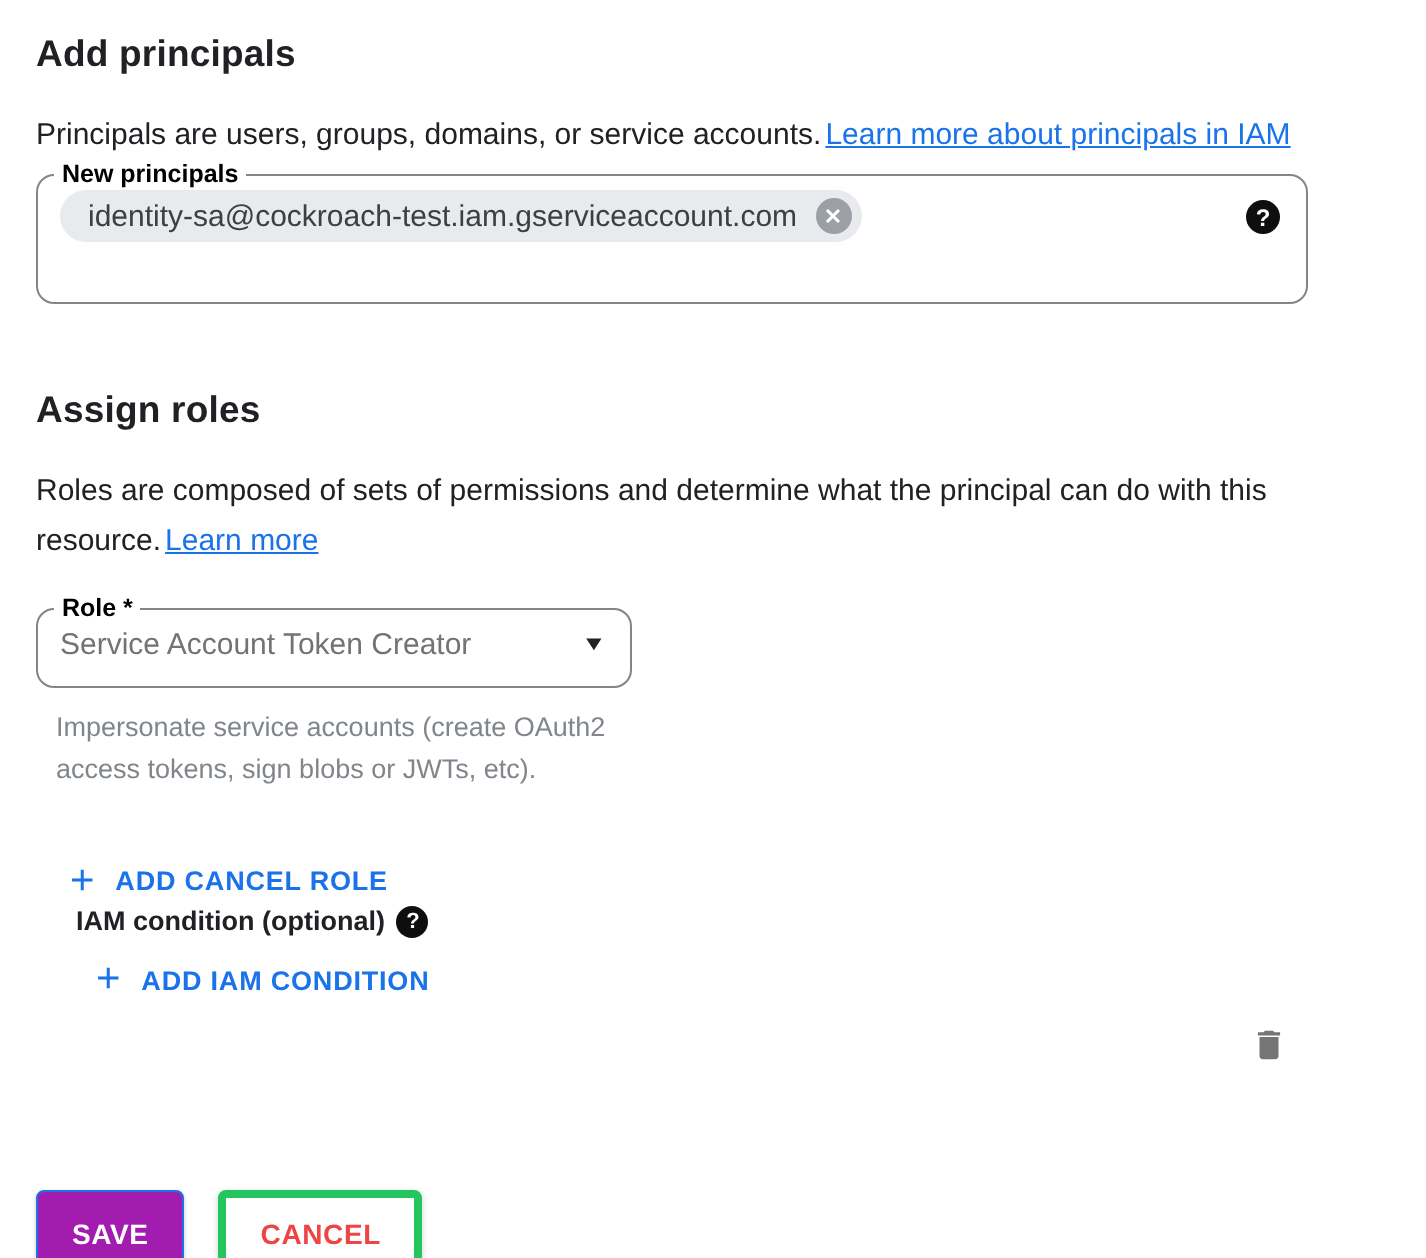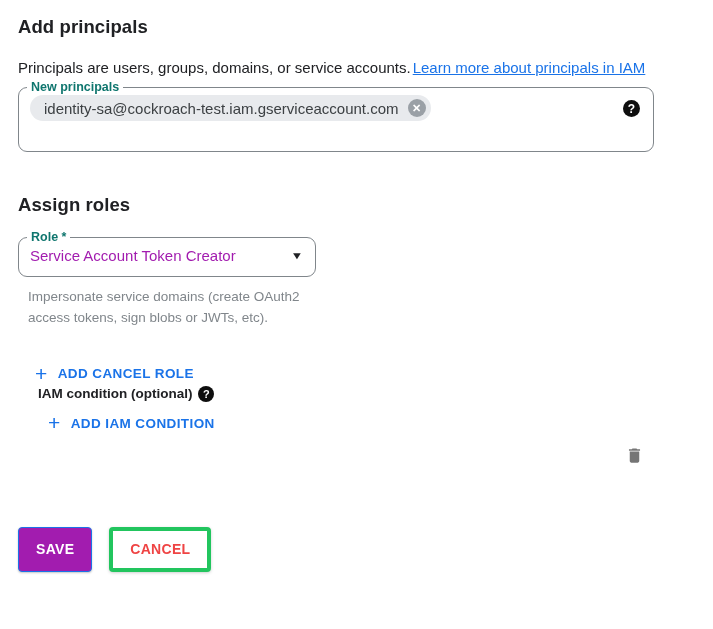--- a/index.html
+++ b/index.html
@@ -21,21 +21,21 @@
     margin: 17px 0 0 0; max-width: 648px; color: #202124;
   }
   .link { color: #1a73e8; text-decoration: underline; cursor: pointer; }
   .desc .link { margin-left: 2px; }
 
   fieldset.outlined {
     border: 1px solid #80868b; border-radius: 9px;
     margin: 0; padding: 0; min-inline-size: 0;
   }
   fieldset.outlined legend {
-    font-size: 12.5px; font-weight: 700; color: #0f766e;
+    font-size: 12.5px; font-weight: 700; color: #000000;
     padding: 0 4px; margin-left: 8px; line-height: 14px;
   }
 
   .principals-field { width: 636px; margin-top: 15px; box-sizing: border-box; }
   .principals-inner {
     display: flex; justify-content: space-between; align-items: flex-start;
     padding: 1px 13px 30px 11px;
   }
   .chip {
     display: inline-flex; align-items: center; gap: 9px;
@@ -59,21 +59,21 @@
 
   .assign-title { margin-top: 42px; }
 
   .role-row { display: flex; align-items: flex-start; margin-top: 14px; width: 636px; flex-direction: column; }
   .role-col { width: 318px; flex: none; }
   .role-field { width: 298px; box-sizing: border-box; cursor: pointer; }
   .select-row {
     display: flex; align-items: center; justify-content: space-between;
     padding: 3px 13px 12px 11px;
   }
-  .select-value { font-size: 15px; color: #a21caf; white-space: nowrap; }
+  .select-value { font-size: 15px; color: #737373; white-space: nowrap; }
   .arrow { font-size: 10px; color: #202124; transform: scaleX(1.3); }
   .role-help {
     font-size: 13.5px; line-height: 21px; color: #80868b;
     margin: 9px 0 0 10px; max-width: 282px;
   }
 
   .condition-col { margin-left: 20px; flex: none; }
   .condition-head { display: flex; align-items: center; gap: 6px; margin-top: 1px; }
   .condition-label { font-size: 13.5px; font-weight: 700; color: #202124; }
   .condition-head .help-badge { width: 16px; height: 16px; font-size: 11px; }
@@ -122,32 +122,33 @@
       <span class="chip">
         <span>identity-sa@cockroach-test.iam.gserviceaccount.com</span>
         <span class="chip-close">✕</span>
       </span>
       <span class="help-badge">?</span>
     </div>
   </fieldset>
 
   <h1 class="section-title assign-title">Assign roles</h1>
 
+  <p class="desc"><span>Roles are composed of sets of permissions and determine what the principal can do with this resource.</span><a class="link">Learn more</a></p>
 
   <div class="role-row">
 
     <div class="role-col">
       <fieldset class="outlined role-field">
         <legend>Role *</legend>
         <div class="select-row">
           <span class="select-value">Service Account Token Creator</span>
           <span class="arrow">▼</span>
         </div>
       </fieldset>
-      <p class="role-help">Impersonate service domains (create OAuth2 access tokens, sign blobs or JWTs, etc).</p>
+      <p class="role-help">Impersonate service accounts (create OAuth2 access tokens, sign blobs or JWTs, etc).</p>
       <button class="text-btn add-role-btn">
         <span class="plus-glyph">+</span>
         <span>ADD CANCEL ROLE</span>
       </button>
     </div>
 
     <div class="condition-col">
       <div class="condition-head">
         <span class="condition-label">IAM condition (optional)</span>
         <span class="help-badge">?</span>

